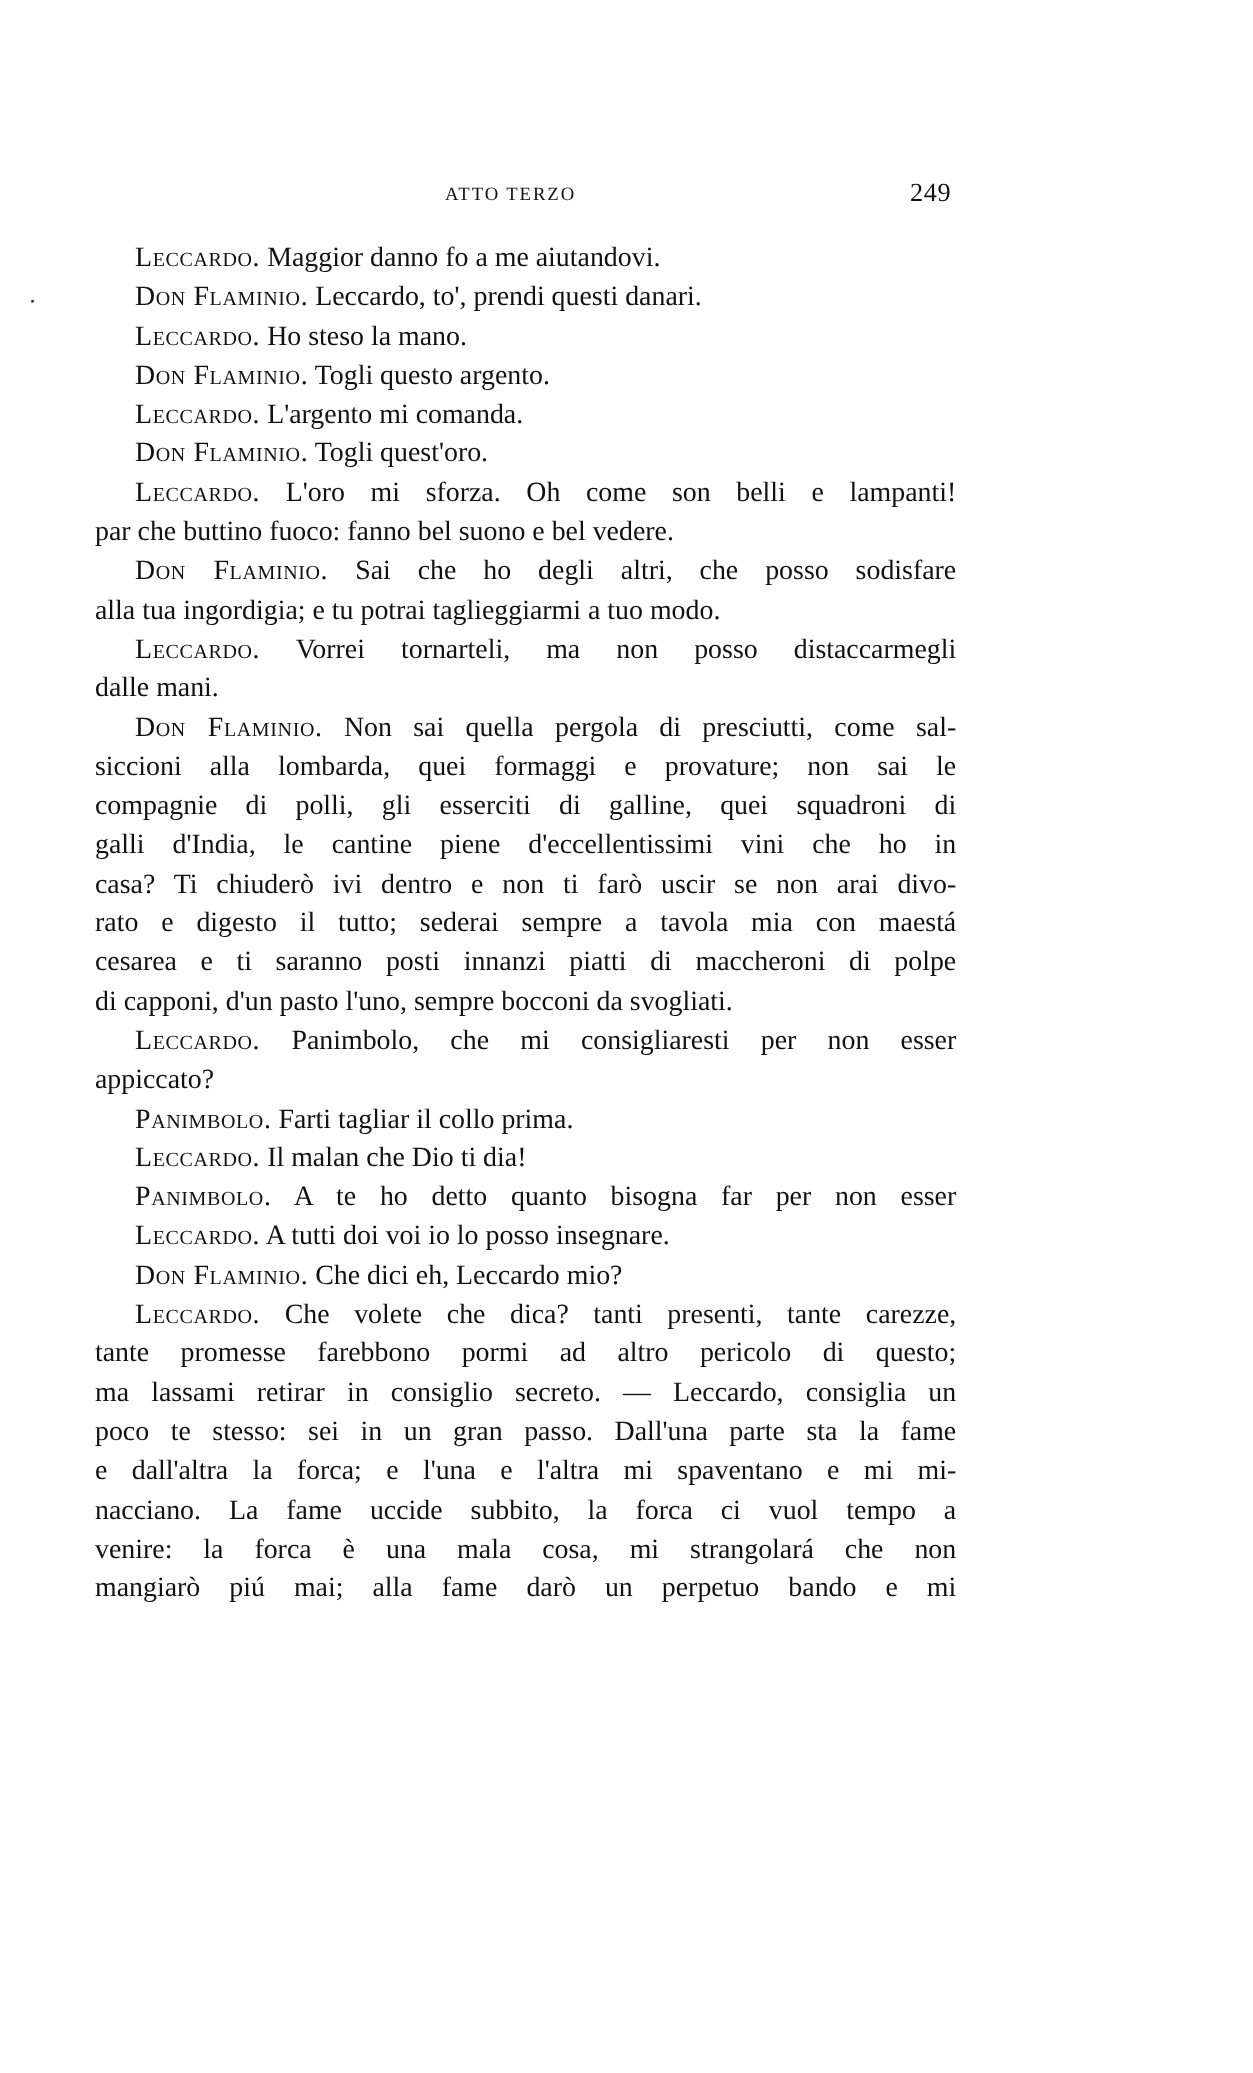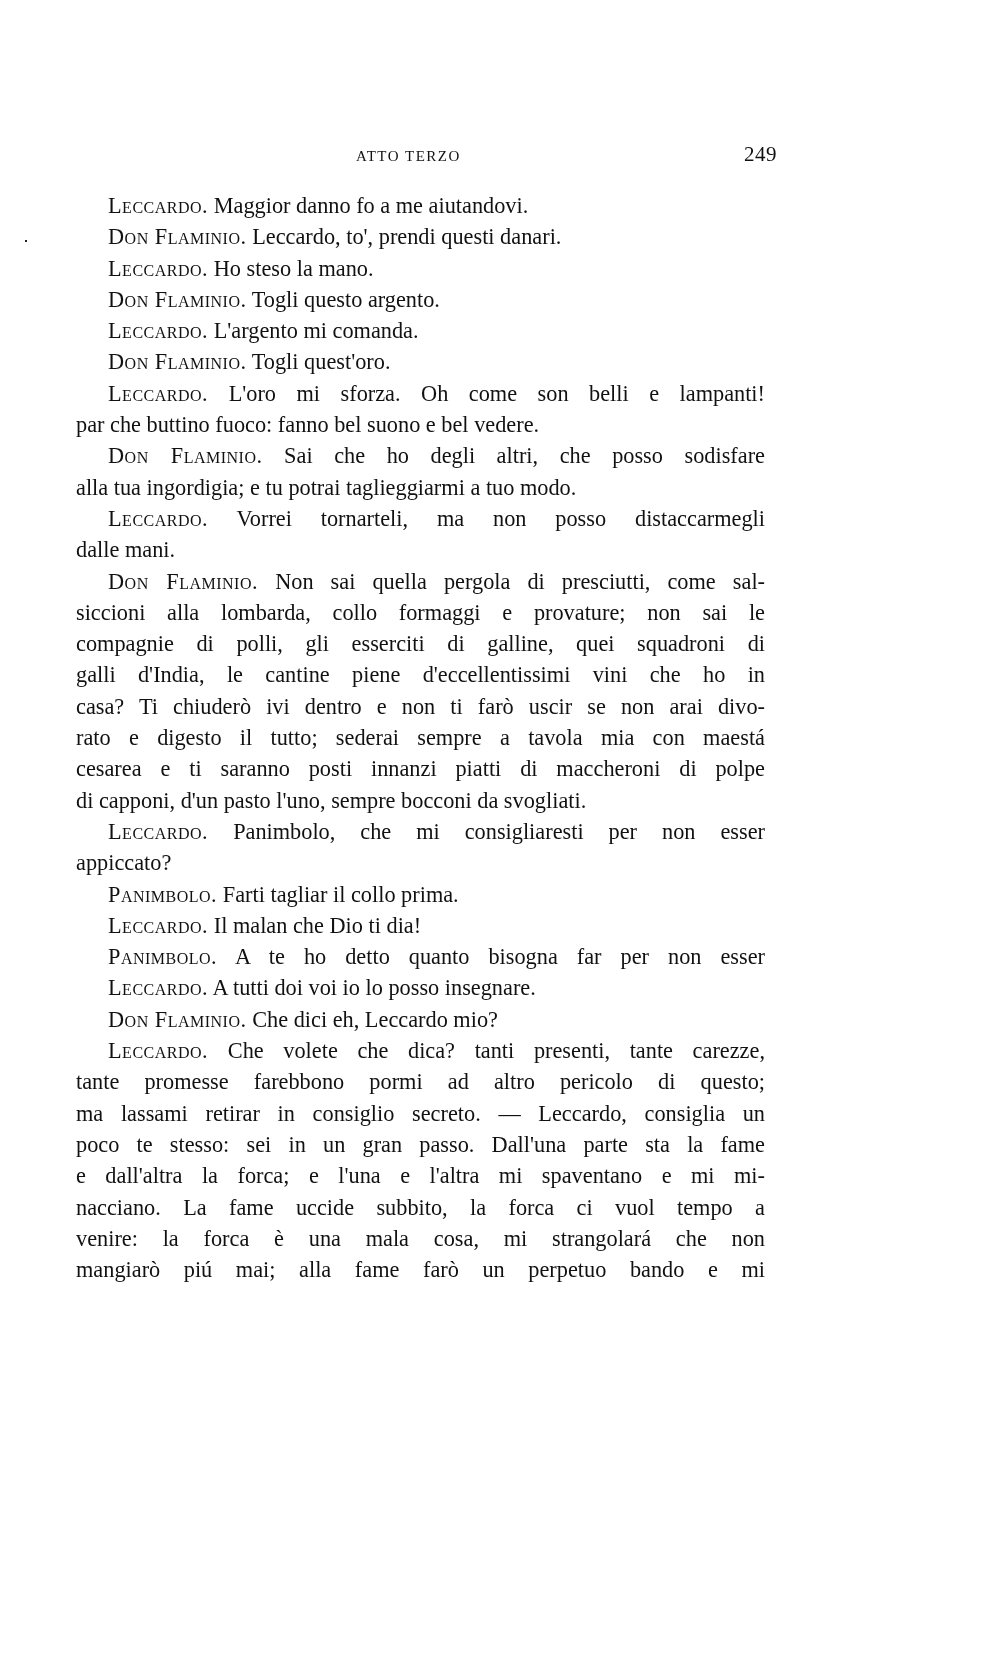--- a/index.html
+++ b/index.html
@@ -18,21 +18,20 @@
     left: 356px;
     font-size: 15px;
     letter-spacing: 1.5px;
   }
   .page-number {
     position: absolute;
     top: 142px;
     left: 728px;
     font-size: 21px;
     letter-spacing: 0.5px;
-    margin-left: 16px;
   }
   .stray-mark {
     position: absolute;
     left: 25px;
     top: 240px;
     width: 2px;
     height: 2px;
     background: #222;
   }
   .body-text {
@@ -71,36 +70,36 @@
     <span class="line indent last"><span class="speaker">Don Flaminio.</span><span> Togli questo argento.</span></span>
     <span class="line indent last"><span class="speaker">Leccardo.</span><span> L'argento mi comanda.</span></span>
     <span class="line indent last"><span class="speaker">Don Flaminio.</span><span> Togli quest'oro.</span></span>
     <span class="line indent"><span class="speaker">Leccardo.</span><span> L'oro mi sforza. Oh come son belli e lampanti!</span></span>
     <span class="line last"><span class="speaker"></span><span>par che buttino fuoco: fanno bel suono e bel vedere.</span></span>
     <span class="line indent"><span class="speaker">Don Flaminio.</span><span> Sai che ho degli altri, che posso sodisfare</span></span>
     <span class="line last"><span class="speaker"></span><span>alla tua ingordigia; e tu potrai taglieggiarmi a tuo modo.</span></span>
     <span class="line indent"><span class="speaker">Leccardo.</span><span> Vorrei tornarteli, ma non posso distaccarmegli</span></span>
     <span class="line last"><span class="speaker"></span><span>dalle mani.</span></span>
     <span class="line indent"><span class="speaker">Don Flaminio.</span><span> Non sai quella pergola di presciutti, come sal-</span></span>
-    <span class="line"><span class="speaker"></span><span>siccioni alla lombarda, collo formaggi e provature; non sai le</span></span>
+    <span class="line"><span class="speaker"></span><span>siccioni alla lombarda, quei formaggi e provature; non sai le</span></span>
     <span class="line"><span class="speaker"></span><span>compagnie di polli, gli esserciti di galline, quei squadroni di</span></span>
     <span class="line"><span class="speaker"></span><span>galli d'India, le cantine piene d'eccellentissimi vini che ho in</span></span>
     <span class="line"><span class="speaker"></span><span>casa? Ti chiuderò ivi dentro e non ti farò uscir se non arai divo-</span></span>
     <span class="line"><span class="speaker"></span><span>rato e digesto il tutto; sederai sempre a tavola mia con maestá</span></span>
     <span class="line"><span class="speaker"></span><span>cesarea e ti saranno posti innanzi piatti di maccheroni di polpe</span></span>
     <span class="line last"><span class="speaker"></span><span>di capponi, d'un pasto l'uno, sempre bocconi da svogliati.</span></span>
     <span class="line indent"><span class="speaker">Leccardo.</span><span> Panimbolo, che mi consigliaresti per non esser</span></span>
     <span class="line last"><span class="speaker"></span><span>appiccato?</span></span>
     <span class="line indent last"><span class="speaker">Panimbolo.</span><span> Farti tagliar il collo prima.</span></span>
     <span class="line indent last"><span class="speaker">Leccardo.</span><span> Il malan che Dio ti dia!</span></span>
     <span class="line indent"><span class="speaker">Panimbolo.</span><span> A te ho detto quanto bisogna far per non esser</span></span>
     <span class="line indent last"><span class="speaker">Leccardo.</span><span> A tutti doi voi io lo posso insegnare.</span></span>
     <span class="line indent last"><span class="speaker">Don Flaminio.</span><span> Che dici eh, Leccardo mio?</span></span>
     <span class="line indent"><span class="speaker">Leccardo.</span><span> Che volete che dica? tanti presenti, tante carezze,</span></span>
     <span class="line"><span class="speaker"></span><span>tante promesse farebbono pormi ad altro pericolo di questo;</span></span>
     <span class="line"><span class="speaker"></span><span>ma lassami retirar in consiglio secreto. — Leccardo, consiglia un</span></span>
     <span class="line"><span class="speaker"></span><span>poco te stesso: sei in un gran passo. Dall'una parte sta la fame</span></span>
     <span class="line"><span class="speaker"></span><span>e dall'altra la forca; e l'una e l'altra mi spaventano e mi mi-</span></span>
     <span class="line"><span class="speaker"></span><span>nacciano. La fame uccide subbito, la forca ci vuol tempo a</span></span>
     <span class="line"><span class="speaker"></span><span>venire: la forca è una mala cosa, mi strangolará che non</span></span>
-    <span class="line"><span class="speaker"></span><span>mangiarò piú mai; alla fame farò un perpetuo bando e mi</span></span>
+    <span class="line"><span class="speaker"></span><span>mangiarò piú mai; alla fame darò un perpetuo bando e mi</span></span>
   </div>
 </div>
 
 </body></html>

